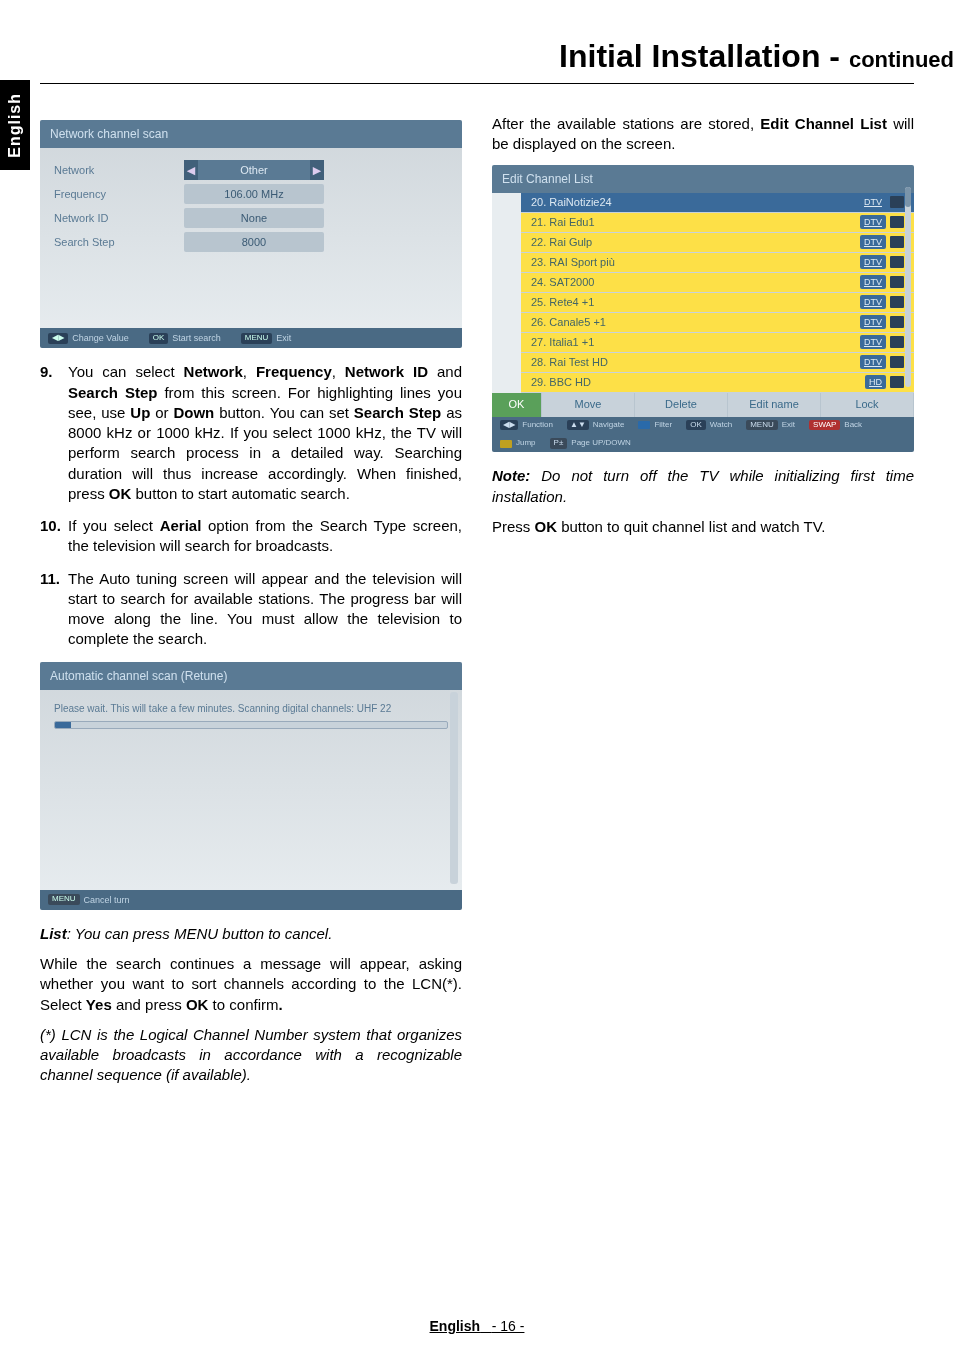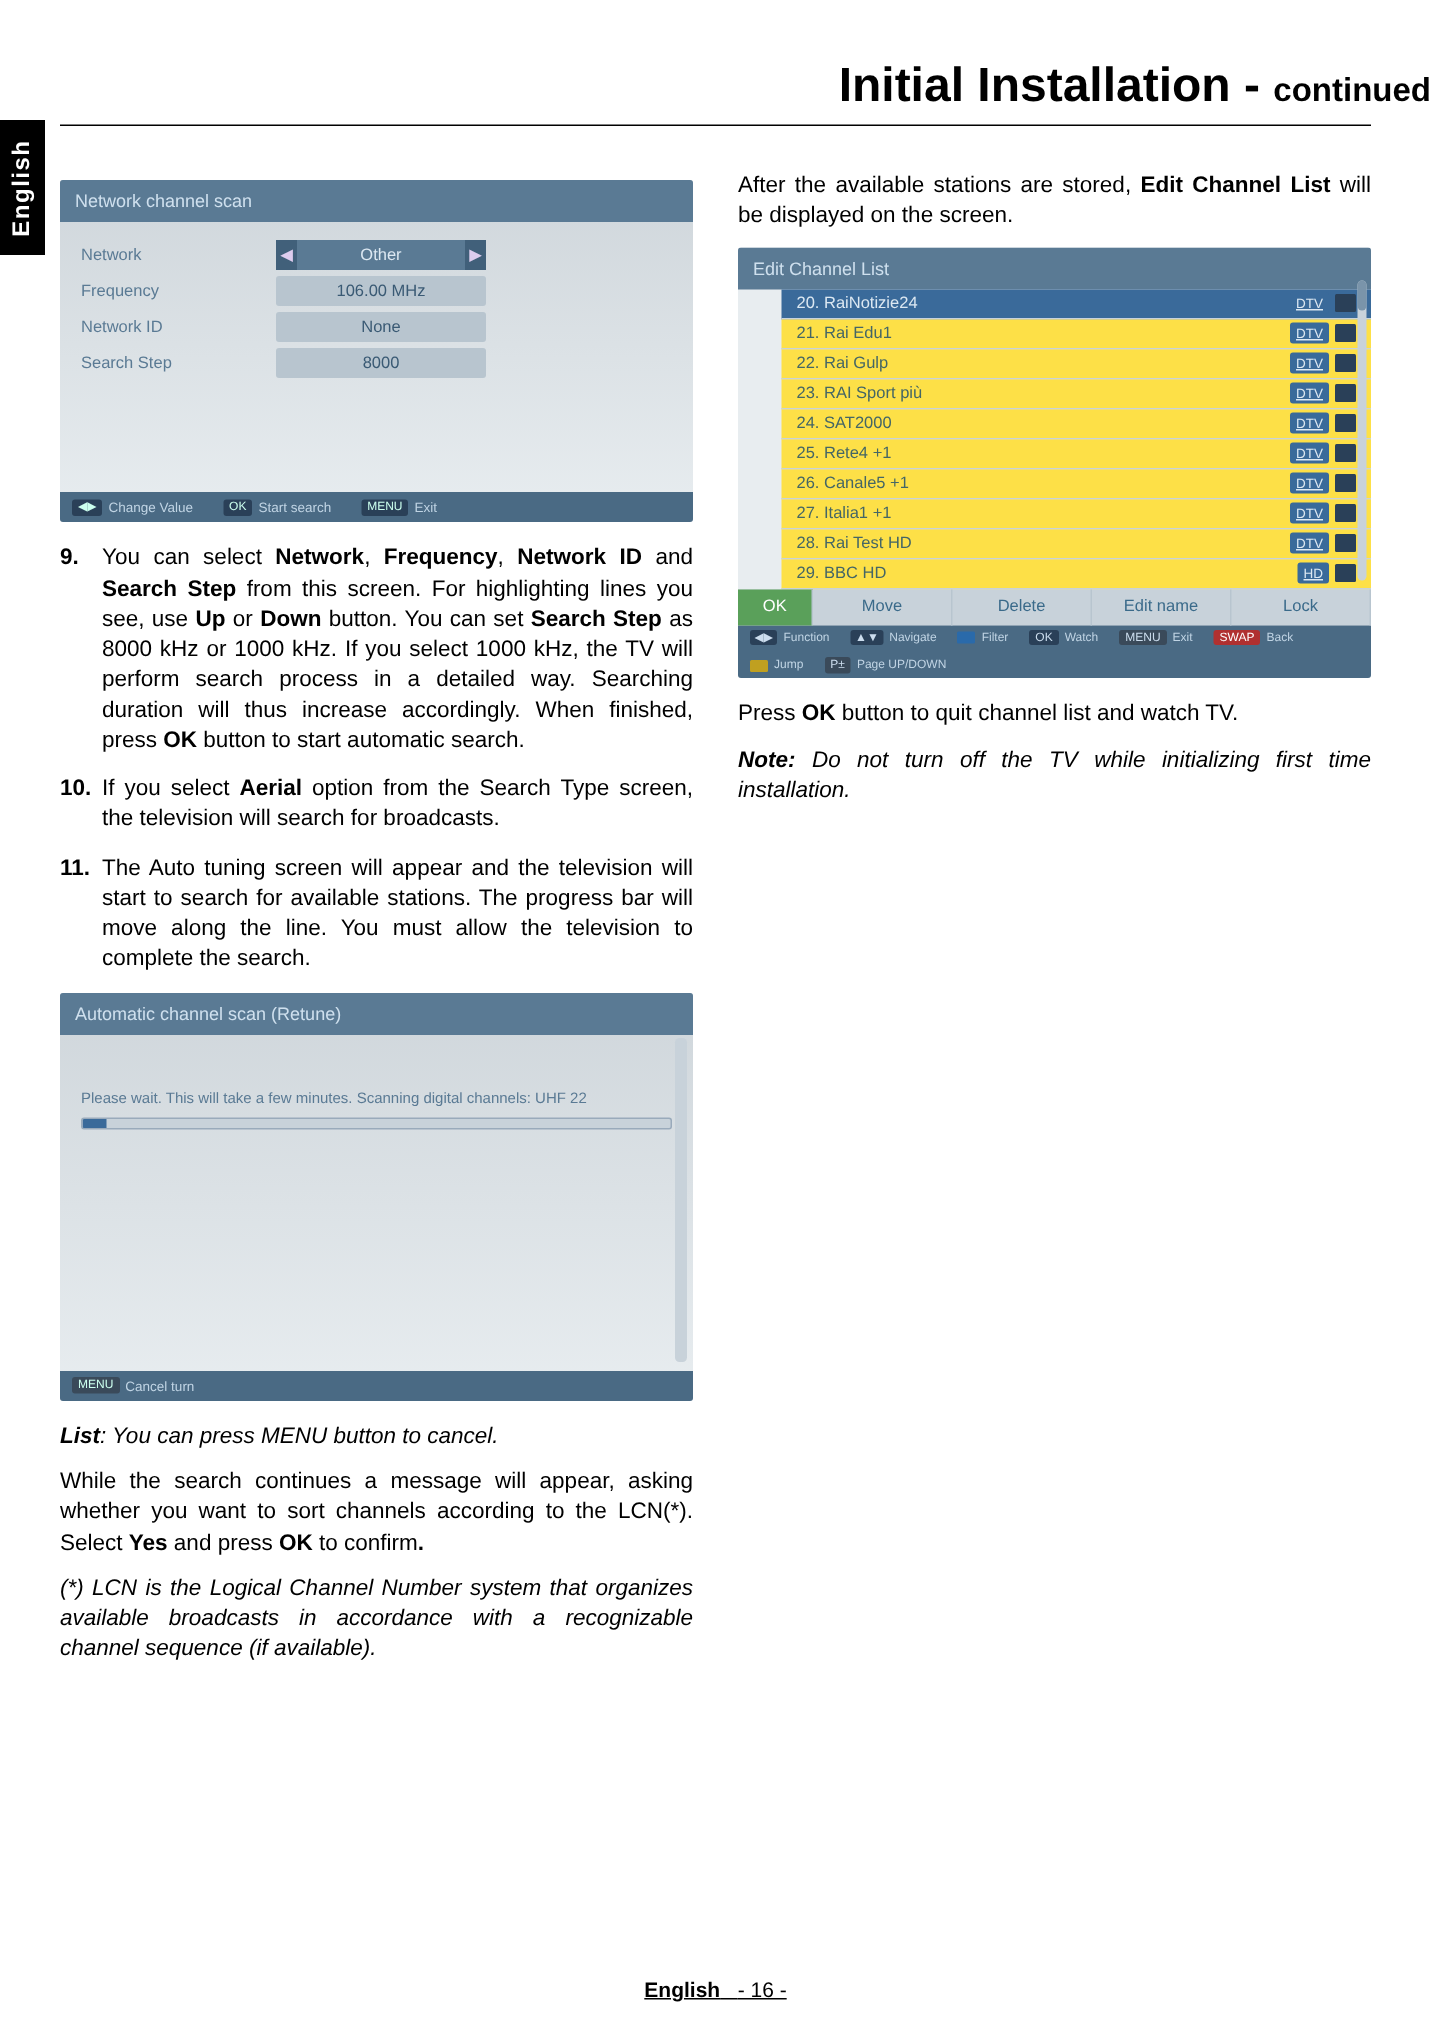--- a/index.html
+++ b/index.html
@@ -116,21 +116,20 @@
   .key {
     display: inline-block; background: #2a4058; color: #cfe;
     padding: 0 4px; border-radius: 2px; font-size: 8px;
   }
   .key.menu { background: #3a4a5a; }
 
   
   .osd-scan-body {
     padding: 12px 14px 14px 14px;
     min-height: 200px;
-    margin-top: 24px;
   }
   .scan-msg { color: #5a7a94; font-size: 10px; margin-bottom: 6px; }
   .prog-track {
     height: 8px; background: #c8d2da; border: 1px solid #9ab;
     border-radius: 2px; overflow: hidden; margin-bottom: 4px;
   }
   .prog-fill { height: 100%; width: 4%; background: #3a6a9a; }
   .scroll-track {
     position: absolute; right: 4px; top: 30px; bottom: 26px;
     width: 8px; background: #c8d2da; border-radius: 3px;
@@ -379,25 +378,25 @@
             <span class="chip-p">P±</span>
             <span>Page UP/DOWN</span>
           </span>
         </div>
       <div class="ecl-scroll">
         <div class="ecl-scroll-thumb"></div>
       </div>
     </div>
 
     <p>
+      <span class="bold italic">Note:</span><span class="italic"> Do not turn off the TV while initializing first time installation.</span>
+    </p>
+
+    <p>
       <span>Press </span><span class="bold">OK</span><span> button to quit channel list and watch TV.</span>
-    </p>
-
-    <p>
-      <span class="bold italic">Note:</span><span class="italic"> Do not turn off the TV while initializing first time installation.</span>
     </p>
   </div>
 </div>
 
 <div class="footer">
   <span class="lang">English</span>
   &nbsp;&nbsp;<span>- 16 -</span>
 </div>
 
 </body></html>

